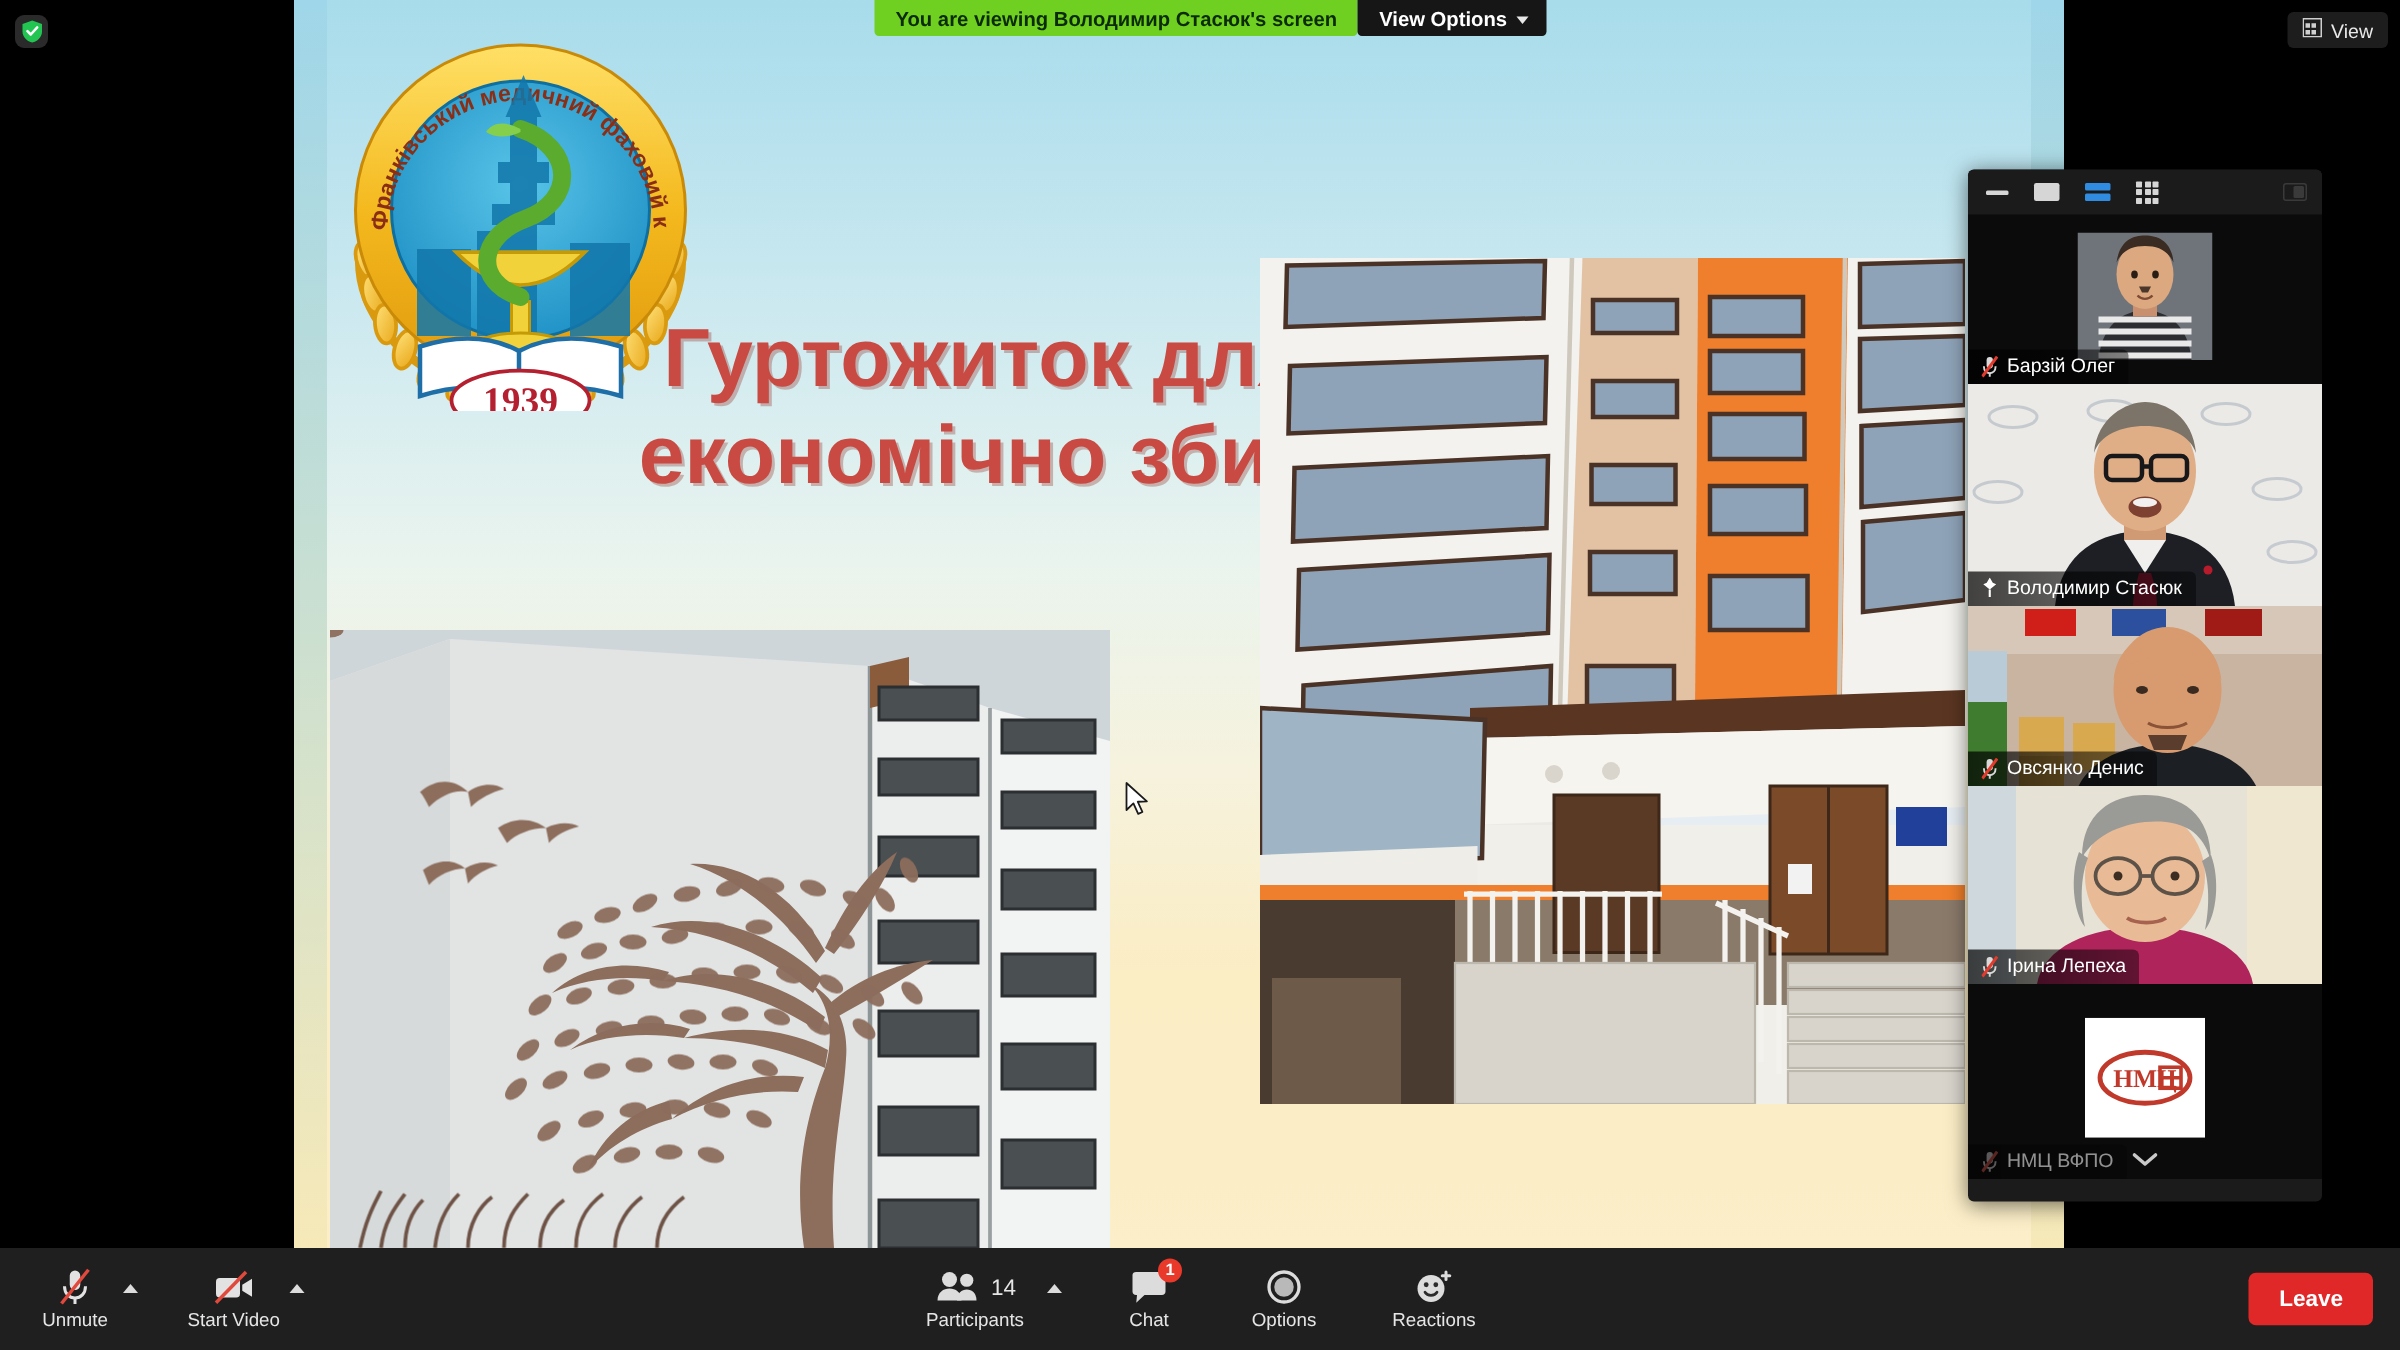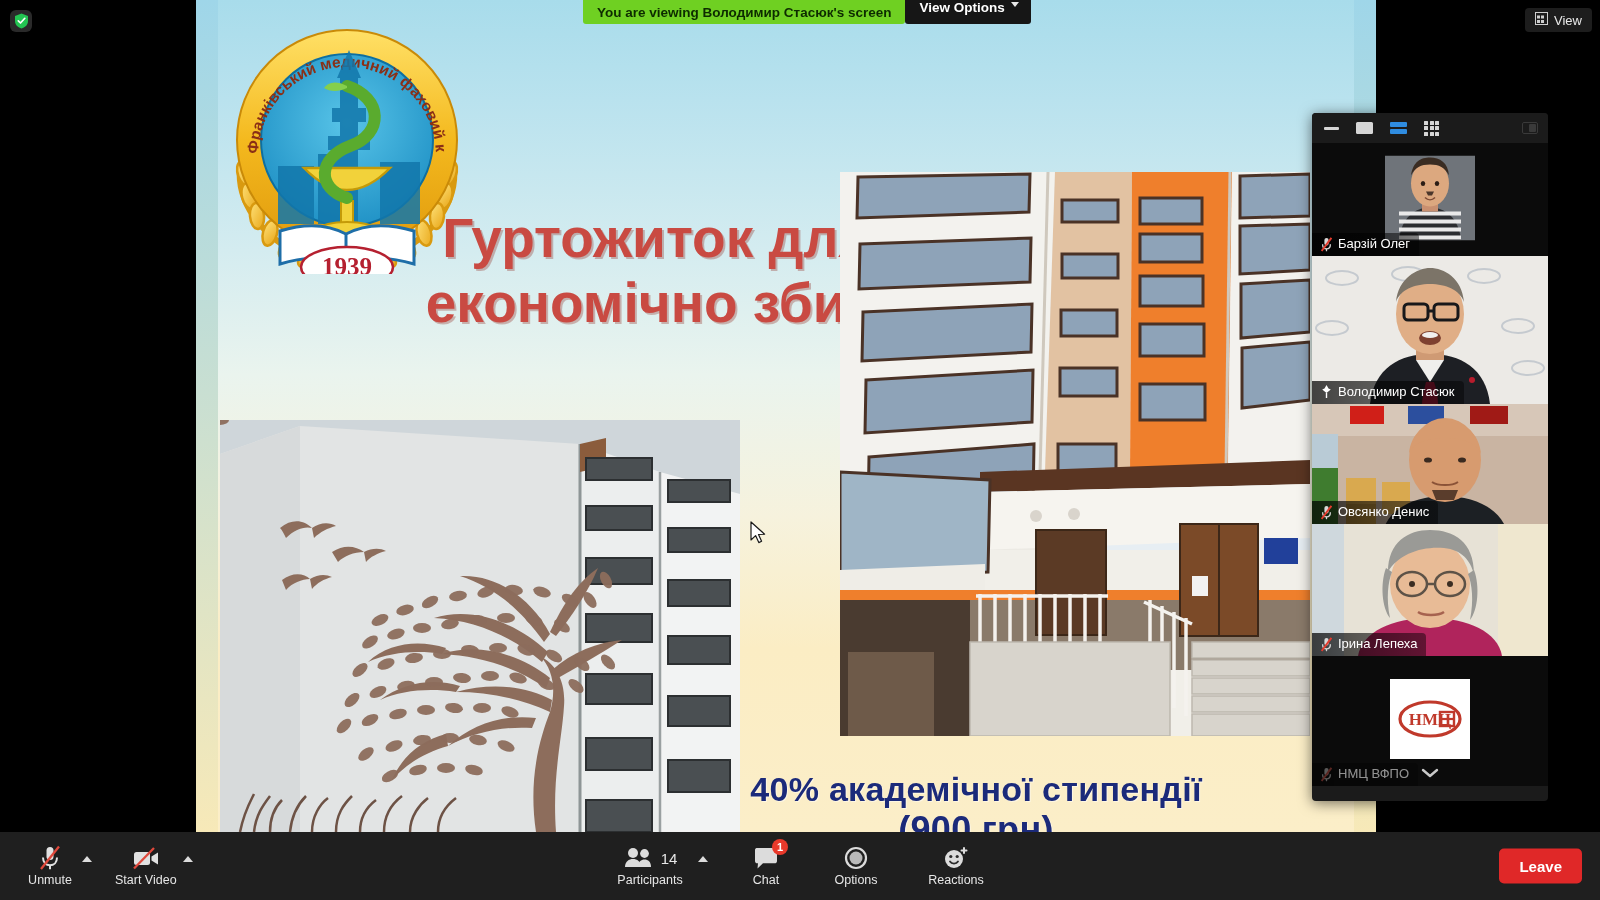--- a/index.html
+++ b/index.html
@@ -87,21 +87,21 @@
   }
   #viewing-pill {
     background:#6fd022; color:#0d2b00;
     font-size:13.5px; font-weight:bold;
     padding:12px 14px; display:flex; align-items:center;
     border-radius:0 0 3px 3px; white-space:nowrap;
   }
   #view-options {
     background:#161616; color:#fff;
     font-size:13.5px; font-weight:bold;
-    padding:0 12px 0 14px; display:flex; align-items:flex-start; gap:6px;
+    padding:0 12px 0 14px; display:flex; align-items:center; gap:6px;
     border-radius:0 0 3px 3px; white-space:nowrap;
   }
   .caret-down {
     width:0;height:0;border-left:4.5px solid transparent;
     border-right:4.5px solid transparent;border-top:5px solid #e8e8e8;
     display:inline-block; margin-top:2px;
   }
 
   
   #shield-badge {
@@ -514,24 +514,20 @@
             <path d="M92,412 C92,396 100,384 108,378"></path>
             <path d="M116,412 C116,394 124,384 132,376"></path>
             <path d="M140,412 C140,396 148,386 156,380"></path>
             <path d="M164,412 C164,392 174,382 182,376"></path>
             <path d="M190,412 C190,396 200,384 208,378"></path>
             <path d="M218,412 C218,394 228,384 236,378"></path>
           </g>
         </svg>
       </div>
 
-      <div class="slide-note">
-        <span>40% академічної стипендії</span>
-        <span class="l2">(900 грн)</span>
-      </div>
     </div>
   </div>
 
   <div id="shield-badge">
     <svg width="15" height="16" viewBox="0 0 15 16">
       <path d="M7.5 0.6 L14 3 V8 C14 12 10.7 14.6 7.5 15.4 C4.3 14.6 1 12 1 8 V3 Z" fill="#23c552"></path>
       <path d="M4.3 7.8 L6.5 10 L10.8 5.3" stroke="#fff" stroke-width="1.7" fill="none" stroke-linecap="round" stroke-linejoin="round"></path>
     </svg>
   </div>
 
@@ -778,21 +774,21 @@
             <rect x="7.5" y="2" width="7" height="13" rx="3.5" fill="#e2e2e2"></rect>
             <path d="M4 12.5 C4 17.5 7.2 20.3 11 20.3 C14.8 20.3 18 17.5 18 12.5" stroke="#e2e2e2" stroke-width="2" fill="none"></path>
             <line x1="11" y1="20.3" x2="11" y2="24.3" stroke="#e2e2e2" stroke-width="2"></line>
             <line x1="2" y1="24" x2="20" y2="1.5" stroke="#e0493c" stroke-width="2.3"></line>
           </svg>
         </div>
         <div class="tb-label">Unmute</div>
       </div>
       <div class="tb-chev"></div>
 
-      <div class="tb-item" style="margin-left:17px">
+      <div class="tb-item" style="margin-left:27px">
         <div class="tb-ico">
           <svg width="28" height="26" viewBox="0 0 28 26">
             <rect x="2" y="7" width="16" height="13" rx="2.5" fill="#e2e2e2"></rect>
             <path d="M19.5 11.5 L26 7.5 L26 19.5 L19.5 15.5 Z" fill="#e2e2e2"></path>
             <line x1="2" y1="23.5" x2="22" y2="3" stroke="#e0493c" stroke-width="2.3"></line>
           </svg>
         </div>
         <div class="tb-label">Start Video</div>
       </div>
       <div class="tb-chev"></div>

